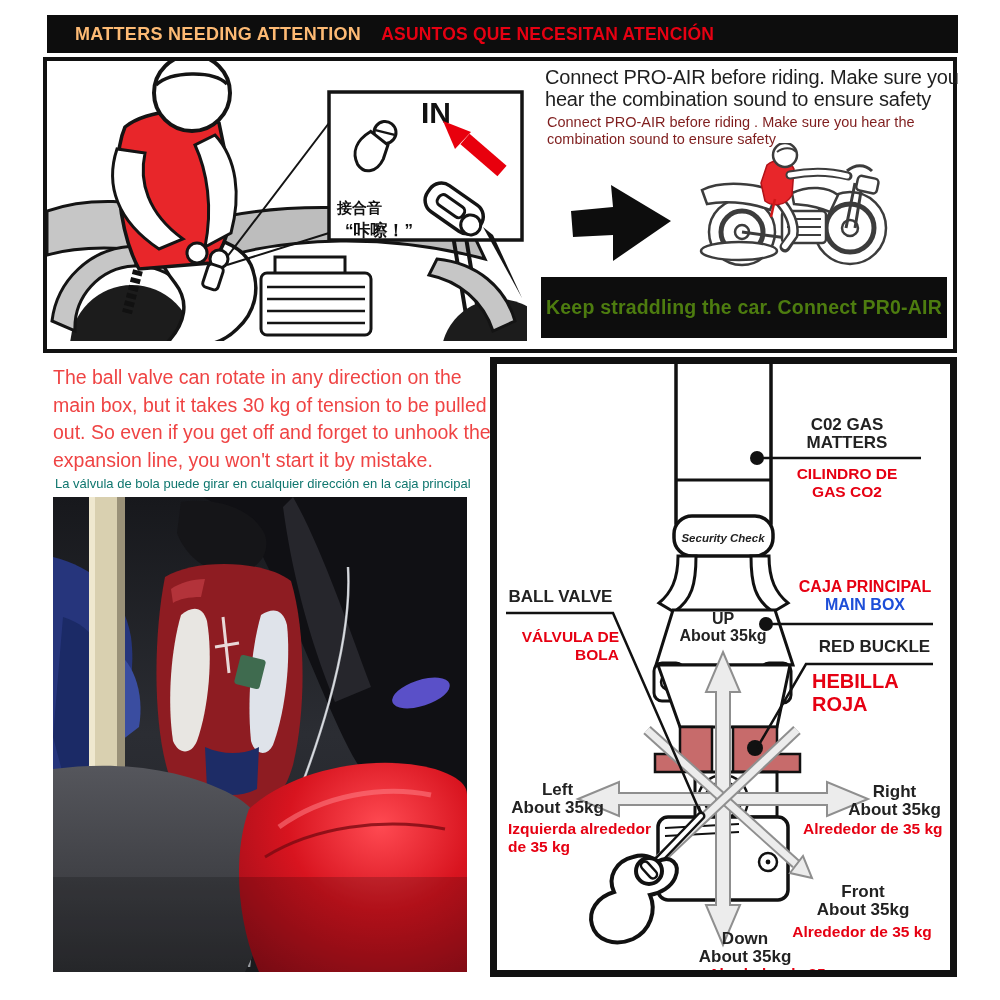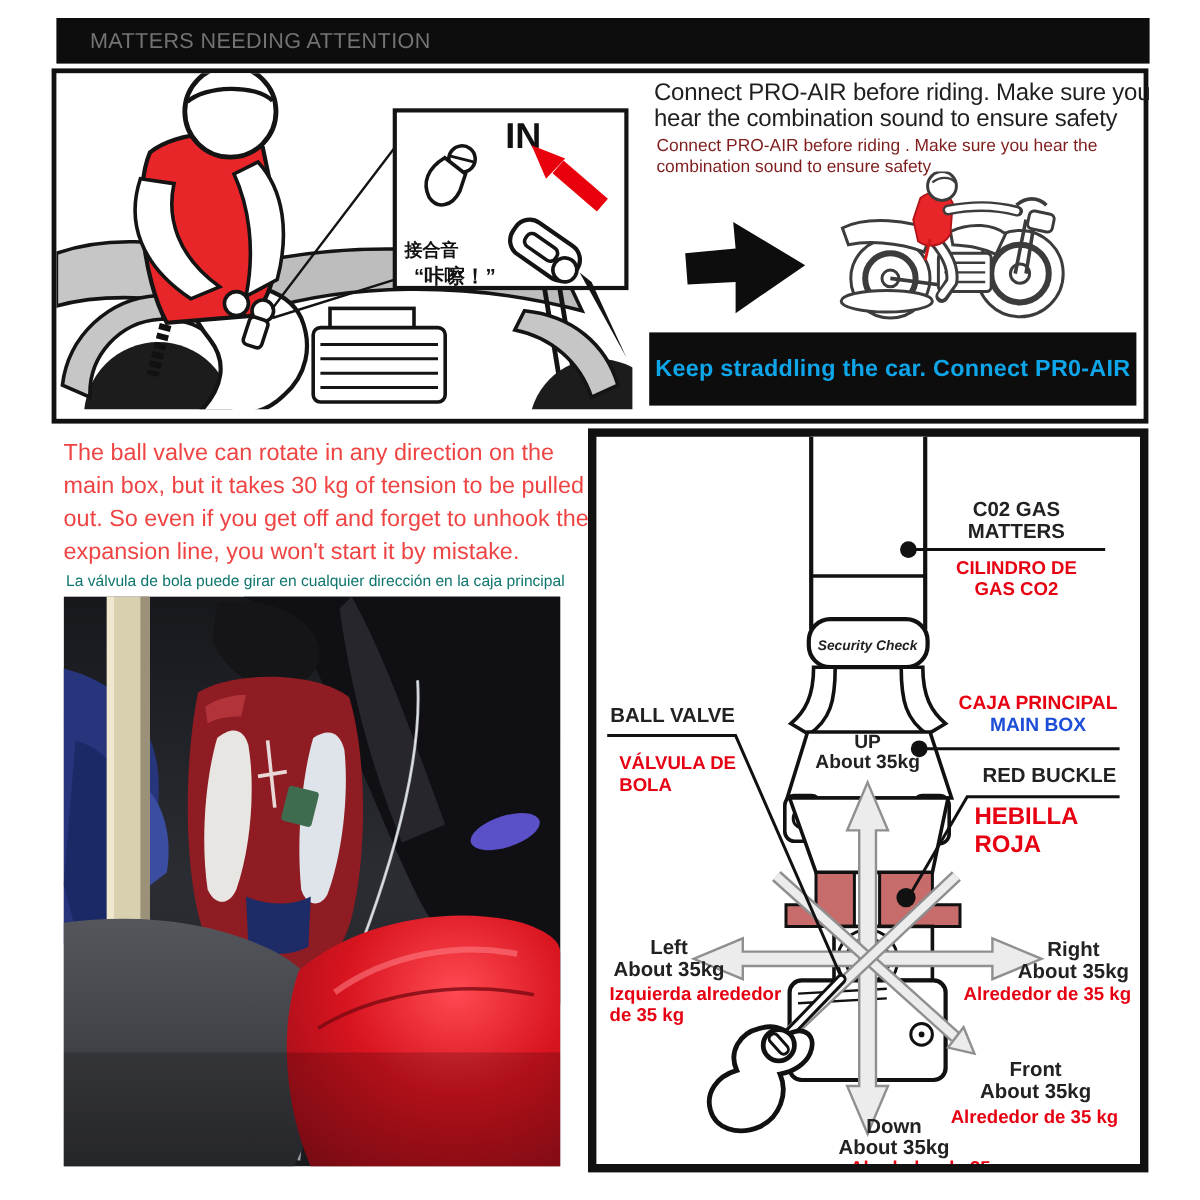--- a/index.html
+++ b/index.html
@@ -2,48 +2,49 @@
 <html><head>
 <meta charset="utf-8">
 <style>
   html,body{margin:0;padding:0;background:#fff;}
   #stage{position:relative;width:1000px;height:1000px;background:#fff;overflow:hidden;
          font-family:"Liberation Sans",sans-serif;}
   .abs{position:absolute;}
   
   .banner-top{left:47px;top:15px;width:911px;height:38px;background:#0d0d0d;
               display:flex;align-items:center;}
-  .banner-top .en{color:#737373;font-weight:400;font-size:18px;letter-spacing:.3px;margin-left:28px;white-space:nowrap;}
+  .banner-top .en{color:#fdba74;font-weight:700;font-size:18px;letter-spacing:.3px;margin-left:28px;white-space:nowrap;}
   .banner-top .es{color:#e60012;font-weight:700;font-size:17.5px;letter-spacing:.2px;margin-left:20px;white-space:nowrap;}
   
   .top-box{left:43px;top:57px;width:906px;height:288px;border:4px solid #111;background:#fff;}
   .tr-heading{left:498px;top:5px;width:414px;font-size:20px;line-height:22px;font-weight:400;color:#1f1f1f;letter-spacing:-.2px;}
   .tr-sub{left:500px;top:53px;width:382px;font-size:14.5px;line-height:17px;color:#7f1d1d;font-weight:400;}
   .tr-banner{left:494px;top:216px;width:406px;height:61px;background:#0d0d0d;display:flex;align-items:center;justify-content:center;}
-  .tr-banner span{color:#0ea5e9;font-weight:700;font-size:19.5px;letter-spacing:.2px;white-space:nowrap;}
+  .tr-banner span{color:#4d7c0f;font-weight:700;font-size:19.5px;letter-spacing:.2px;white-space:nowrap;}
   
   .para{left:53px;top:364px;width:448px;font-size:19.5px;line-height:27.5px;color:#ef4444;}
   .para-caption{left:55px;top:476px;width:440px;font-size:13px;color:#0f766e;font-weight:400;}
   
   .panel{left:490px;top:357px;width:453px;height:606px;border:7px solid #111;background:#fff;}
   .lbl{position:absolute;font-weight:700;color:#222;text-align:center;line-height:1.08;}
   .lbl .l1{display:block;font-size:17px;}
   .lbl .l2{display:block;font-size:17px;}
   .es-lbl{position:absolute;color:#e60012;font-weight:700;line-height:1.15;font-size:15.5px;}
   .es-lbl span{display:block;}
   .clip-red{overflow:hidden;}
   svg text{font-family:"Liberation Sans",sans-serif;}
 </style>
 </head>
 <body>
 
 <div id="stage">
 
   <div class="abs banner-top">
     <span class="en">MATTERS NEEDING ATTENTION</span>
+    <span class="es">ASUNTOS QUE NECESITAN ATENCIÓN</span>
   </div>
 
   <div class="abs top-box">
 
     <svg class="abs" style="left:0;top:0" width="480" height="280" viewBox="0 0 480 280">
 
       <path d="M0,150 C40,136 92,138 132,152 L132,198 C80,182 28,186 0,194 Z" fill="#c6c6c6" stroke="#141414" stroke-width="3"></path>
       <path d="M150,162 C230,140 332,142 422,164 L438,198 C340,172 240,176 170,198 Z" fill="#bdbdbd" stroke="#141414" stroke-width="3"></path>
 
       <circle cx="85" cy="286" r="62" fill="#1c1c1c"></circle>
@@ -271,21 +272,21 @@
       <span class="l2">MATTERS</span>
     </div>
     <div class="es-lbl" style="left:270px;top:101px;width:160px;text-align:center">
       <span>CILINDRO DE</span>
       <span>GAS CO2</span>
     </div>
 
     <div class="lbl" style="left:6px;top:224px;width:115px">
       <span class="l1">BALL VALVE</span>
     </div>
-    <div class="es-lbl" style="left:19px;top:264px;width:120px;text-align:left">
+    <div class="es-lbl" style="left:2px;top:264px;width:120px;text-align:right">
       <span>VÁLVULA DE</span>
       <span>BOLA</span>
     </div>
 
     <div class="es-lbl" style="left:298px;top:214px;width:140px;text-align:center;font-size:16px">
       <span>CAJA PRINCIPAL</span>
       <span style="color:#1d4ed8">MAIN BOX</span>
     </div>
 
     <div class="lbl" style="left:315px;top:274px;width:125px">

